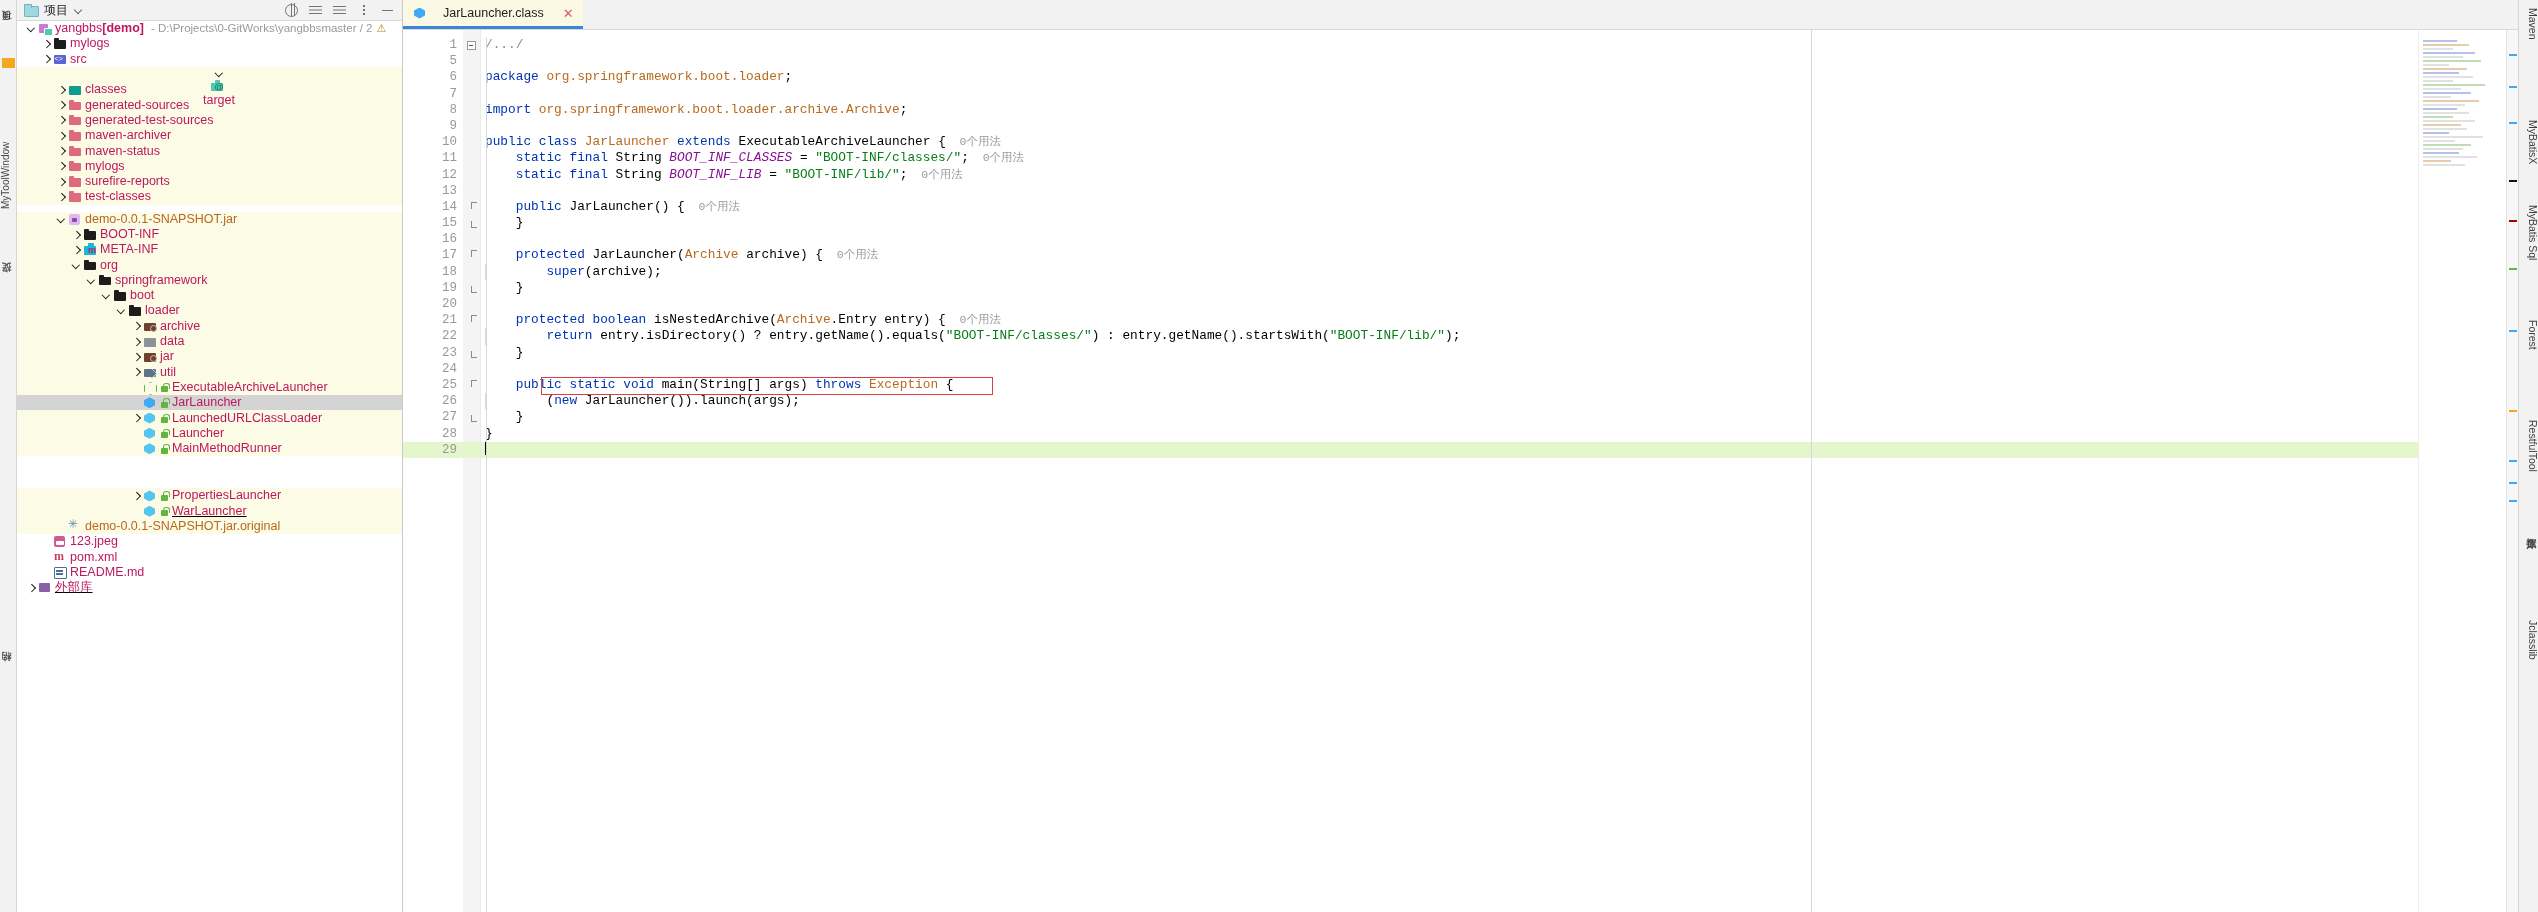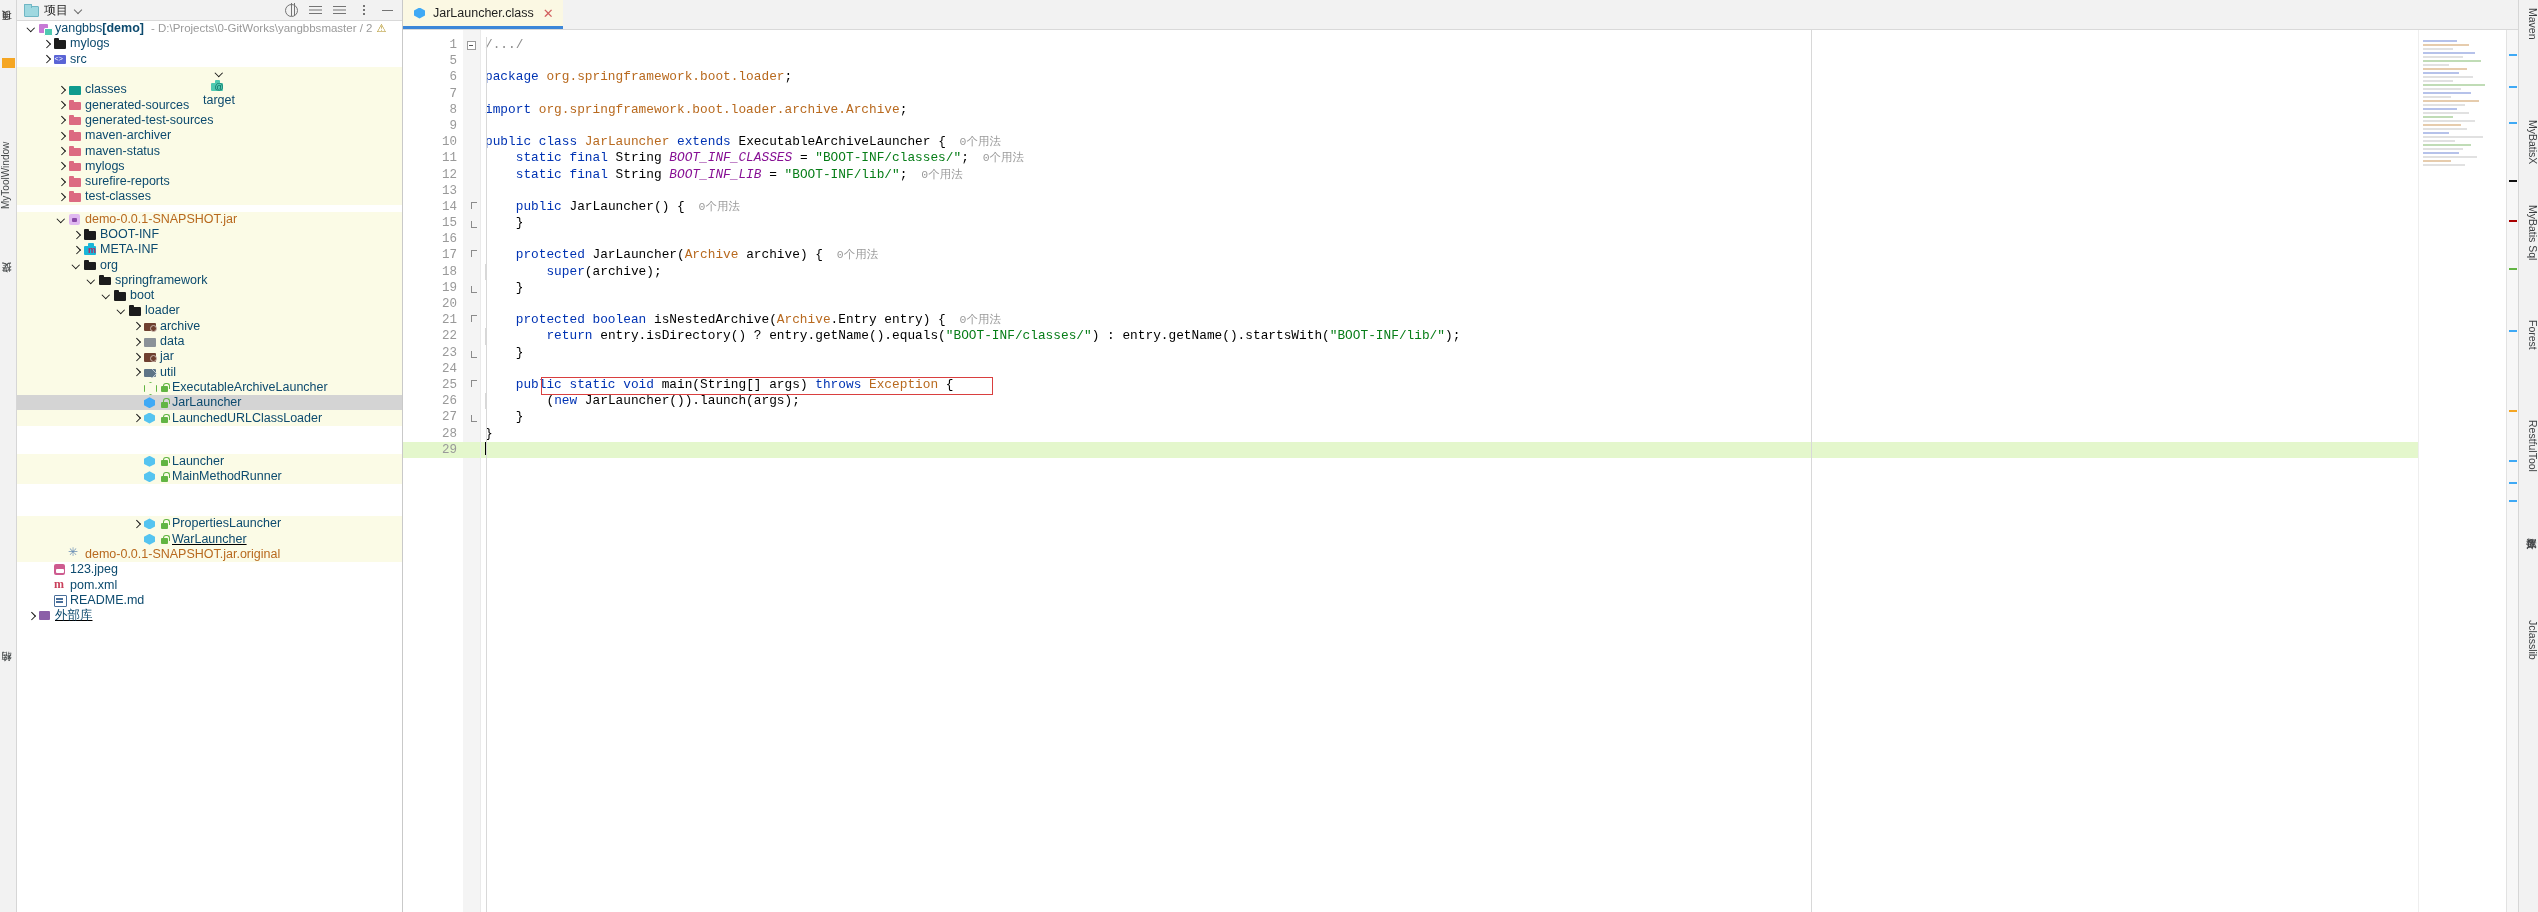--- a/index.html
+++ b/index.html
@@ -248,21 +248,21 @@
   .ic.archfold::after {
     content:""; position:absolute; left:7px; top:5px; width:5px; height:5px;
     border:1.2px solid #cbb8b0; border-radius:50%;
   }
   .ic.utilfold::after {
     content:""; position:absolute; left:6px; top:4px; width:6px; height:6px;
     border-right:1.3px solid #dfe6ea; border-bottom:1.3px solid #dfe6ea;
     transform: rotate(-45deg);
   }
 
-  .tlabel { color:#0c4a6e; }
+  .tlabel { color:#be185d; }
   .tlabel.orange { color:#b8691e; }
   .tlabel.bold { font-weight: bold; }
   .tpath {
     color:#9a9a9a; font-size:11.5px; margin-left:7px;
   }
   .tbranch { color:#9a9a9a; font-size:11.5px; margin-left:0; }
   .warn-ico { color:#b09020; font-size:11px; margin-left:4px; }
 
   
   .editor-area {
@@ -277,21 +277,21 @@
   .tabbar {
     height: 30px;
     flex: 0 0 30px;
     background: #f2f2f2;
     border-bottom: 1px solid #d9d9d9;
     display: flex;
     align-items: stretch;
     position: relative;
   }
   .tab {
-    display: flex; align-items: center; gap: 6px;
+    display: flex; align-items: center; gap: 16px;
     padding: 0 9px 0 10px;
     background: #fbf8e3;
     border-bottom: 3px solid #3c86d8;
     font-size: 12.5px;
     color: #1f1f1f;
     position: relative;
   }
   .tab .ic { margin-right: 1px; }
   .tab-close {
     color: #d26060; font-size: 13px; line-height: 1;
@@ -615,21 +615,21 @@
           <span class="ic cls"></span>
           <span class="lock"></span>
           <span class="tlabel">JarLauncher</span>
         </div>
         <div class="trow hl" style="padding-left: 113px;">
           <span class="twist r"></span>
           <span class="ic clsb"></span>
           <span class="lock"></span>
           <span class="tlabel">LaunchedURLClassLoader</span>
         </div>
-        <div class="trow hl" style="padding-left: 113px; margin-top: 28px;">
+        <div class="trow hl" style="padding-left: 113px;">
           <span class="twist "></span>
           <span class="ic clsb"></span>
           <span class="lock"></span>
           <span class="tlabel">Launcher</span>
         </div>
         <div class="trow hl" style="padding-left: 113px;">
           <span class="twist "></span>
           <span class="ic clsb"></span>
           <span class="lock"></span>
           <span class="tlabel">MainMethodRunner</span>

